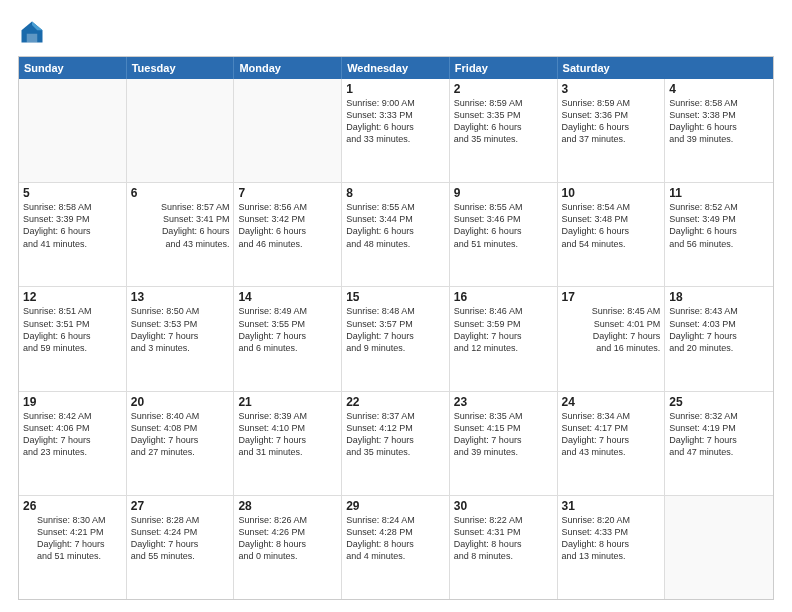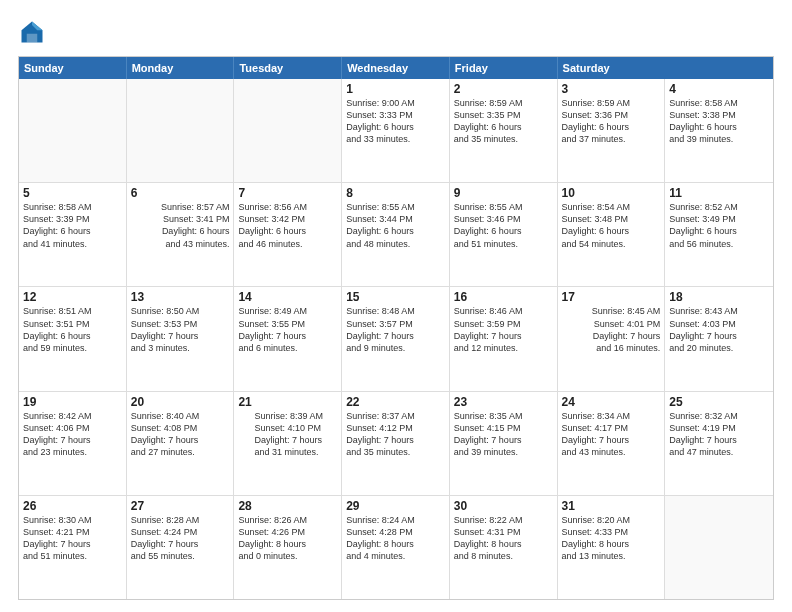--- a/index.html
+++ b/index.html
@@ -127,22 +127,22 @@
     </div>
     <div class="title-block">
       <h1></h1>
       <h2></h2>
     </div>
   </div>
 
   <div class="calendar">
     <div class="cal-header">
     <div class="cal-header-cell">Sunday</div>
+        <div class="cal-header-cell">Tuesday</div>
         <div class="cal-header-cell">Monday</div>
-        <div class="cal-header-cell">Tuesday</div>
         <div class="cal-header-cell">Wednesday</div>
         <div class="cal-header-cell">Friday</div>
         <div class="cal-header-cell">Saturday</div>
       </div>
     <div class="cal-body">
     <div class="cal-row">
           <div class="cal-cell empty"></div>
           <div class="cal-cell empty"></div>
           <div class="cal-cell empty"></div>
           <div class="cal-cell">
@@ -286,21 +286,21 @@
           </div>
           <div class="cal-cell">
             <div class="day-num">20</div>
             <div class="day-info" style="white-space: pre-line;">Sunrise: 8:40 AM
 Sunset: 4:08 PM
 Daylight: 7 hours
 and 27 minutes.</div>
           </div>
           <div class="cal-cell">
             <div class="day-num">21</div>
-            <div class="day-info" style="white-space: pre-line; margin-left: 16px;">Sunrise: 8:39 AM
+            <div class="day-info" style="white-space: pre-line;">Sunrise: 8:39 AM
 Sunset: 4:10 PM
 Daylight: 7 hours
 and 31 minutes.</div>
           </div>
           <div class="cal-cell">
             <div class="day-num">22</div>
             <div class="day-info" style="white-space: pre-line;">Sunrise: 8:37 AM
 Sunset: 4:12 PM
 Daylight: 7 hours
 and 35 minutes.</div>
@@ -323,21 +323,21 @@
             <div class="day-num">25</div>
             <div class="day-info" style="white-space: pre-line;">Sunrise: 8:32 AM
 Sunset: 4:19 PM
 Daylight: 7 hours
 and 47 minutes.</div>
           </div>
         </div>
         <div class="cal-row">
           <div class="cal-cell">
             <div class="day-num">26</div>
-            <div class="day-info" style="white-space: pre-line;">Sunrise: 8:30 AM
+            <div class="day-info" style="white-space: pre-line; margin-left: 14px;">Sunrise: 8:30 AM
 Sunset: 4:21 PM
 Daylight: 7 hours
 and 51 minutes.</div>
           </div>
           <div class="cal-cell">
             <div class="day-num">27</div>
             <div class="day-info" style="white-space: pre-line;">Sunrise: 8:28 AM
 Sunset: 4:24 PM
 Daylight: 7 hours
 and 55 minutes.</div>

